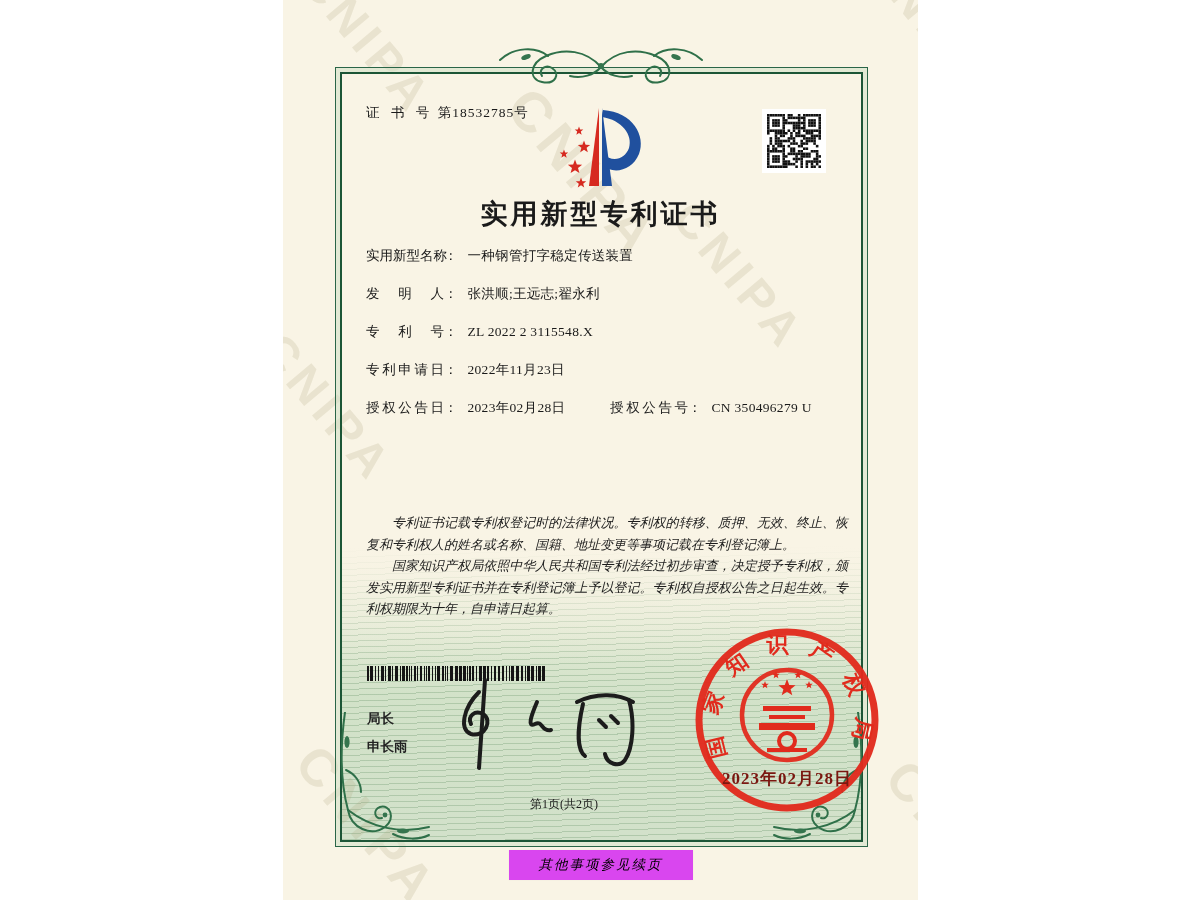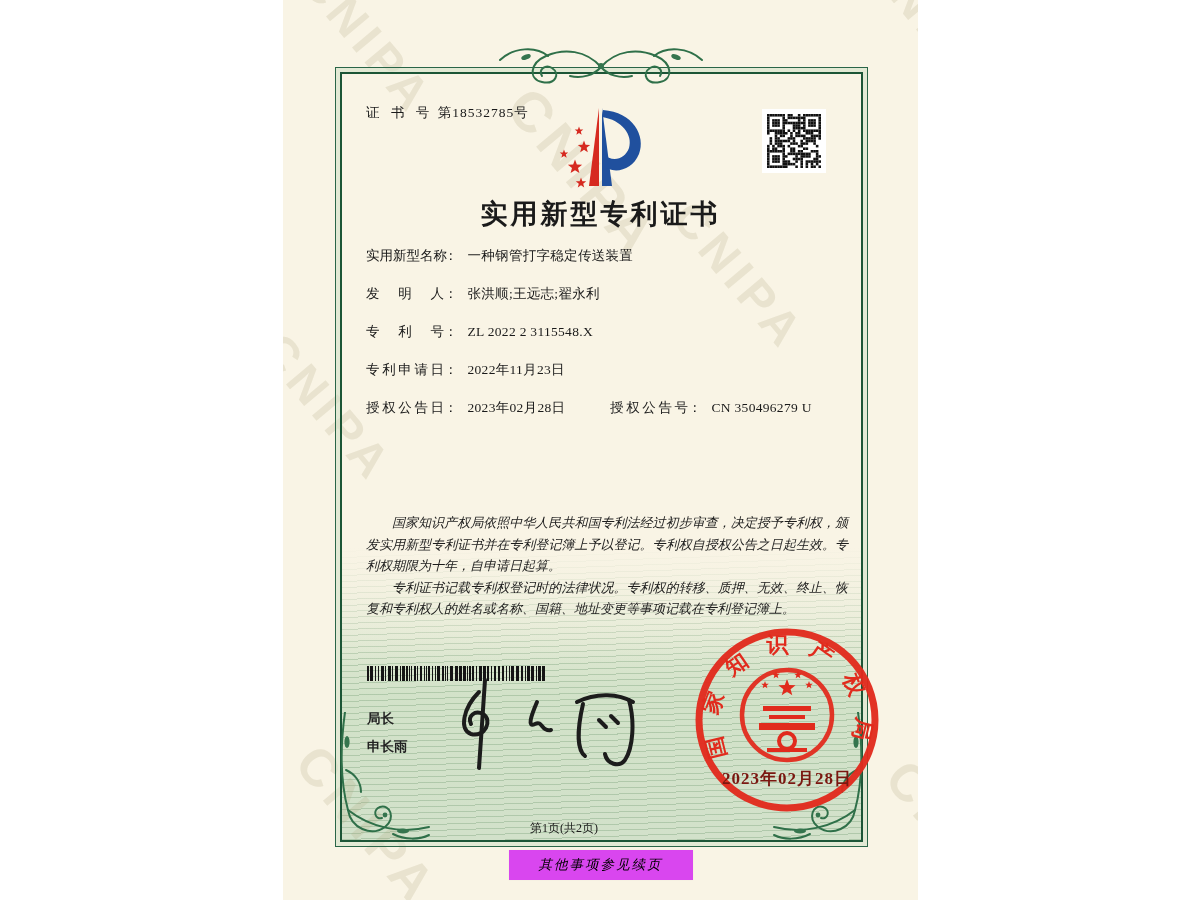--- a/index.html
+++ b/index.html
@@ -56,21 +56,21 @@
   .paras p { text-indent:2em; }
 
   .barcode { left:84px; top:666px; width:178px; height:15px; }
 
   .signer { left:84px; top:710px; font-family:Liberation Serif, serif;
     font-size:13.5px; font-weight:bold; color:#222; }
   .signer .line1 { margin-bottom:10px; }
 
   .signature { left:158px; top:672px; }
 
-  .page-info { left:0; top:820px; width:562px; text-align:center; font-size:12px; }
+  .page-info { left:0; top:796px; width:562px; text-align:center; font-size:12px; }
 
   .note-box { left:50%; top:850px; transform:translateX(-50%);
     background:#d946ef; padding:6px 30px; font-size:13.5px; font-style:italic;
     letter-spacing:2px; white-space:nowrap; box-shadow:0 0 2px rgba(0,0,0,0.04); }
 </style>
 </head>
 <body>
 
 <div class="stage">
   <div class="page">
@@ -442,22 +442,22 @@
         </div>
         <div class="frow">
           <span class="flabel">授权公告日</span><span class="fcolon">：</span><span class="fvalue">2023年02月28日</span>
           <span class="fgroup2">
             <span class="flabel">授权公告号</span><span class="fcolon">：</span><span class="fvalue">CN 350496279 U</span>
           </span>
         </div>
       </div>
 
       <div class="paras">
+        <p>专利证书记载专利权登记时的法律状况。专利权的转移、质押、无效、终止、恢复和专利权人的姓名或名称、国籍、地址变更等事项记载在专利登记簿上。</p>
         <p>国家知识产权局依照中华人民共和国专利法经过初步审查，决定授予专利权，颁发实用新型专利证书并在专利登记簿上予以登记。专利权自授权公告之日起生效。专利权期限为十年，自申请日起算。</p>
-        <p>专利证书记载专利权登记时的法律状况。专利权的转移、质押、无效、终止、恢复和专利权人的姓名或名称、国籍、地址变更等事项记载在专利登记簿上。</p>
       </div>
 
       <div class="barcode">
         <svg id="bars" width="178" height="15">
             <rect x="0" y="0" width="2" height="15" fill="#141414"></rect>
             <rect x="3" y="0" width="3" height="15" fill="#141414"></rect>
             <rect x="8" y="0" width="1" height="15" fill="#141414"></rect>
             <rect x="11" y="0" width="1" height="15" fill="#141414"></rect>
             <rect x="14" y="0" width="3" height="15" fill="#141414"></rect>
             <rect x="18" y="0" width="1" height="15" fill="#141414"></rect>

